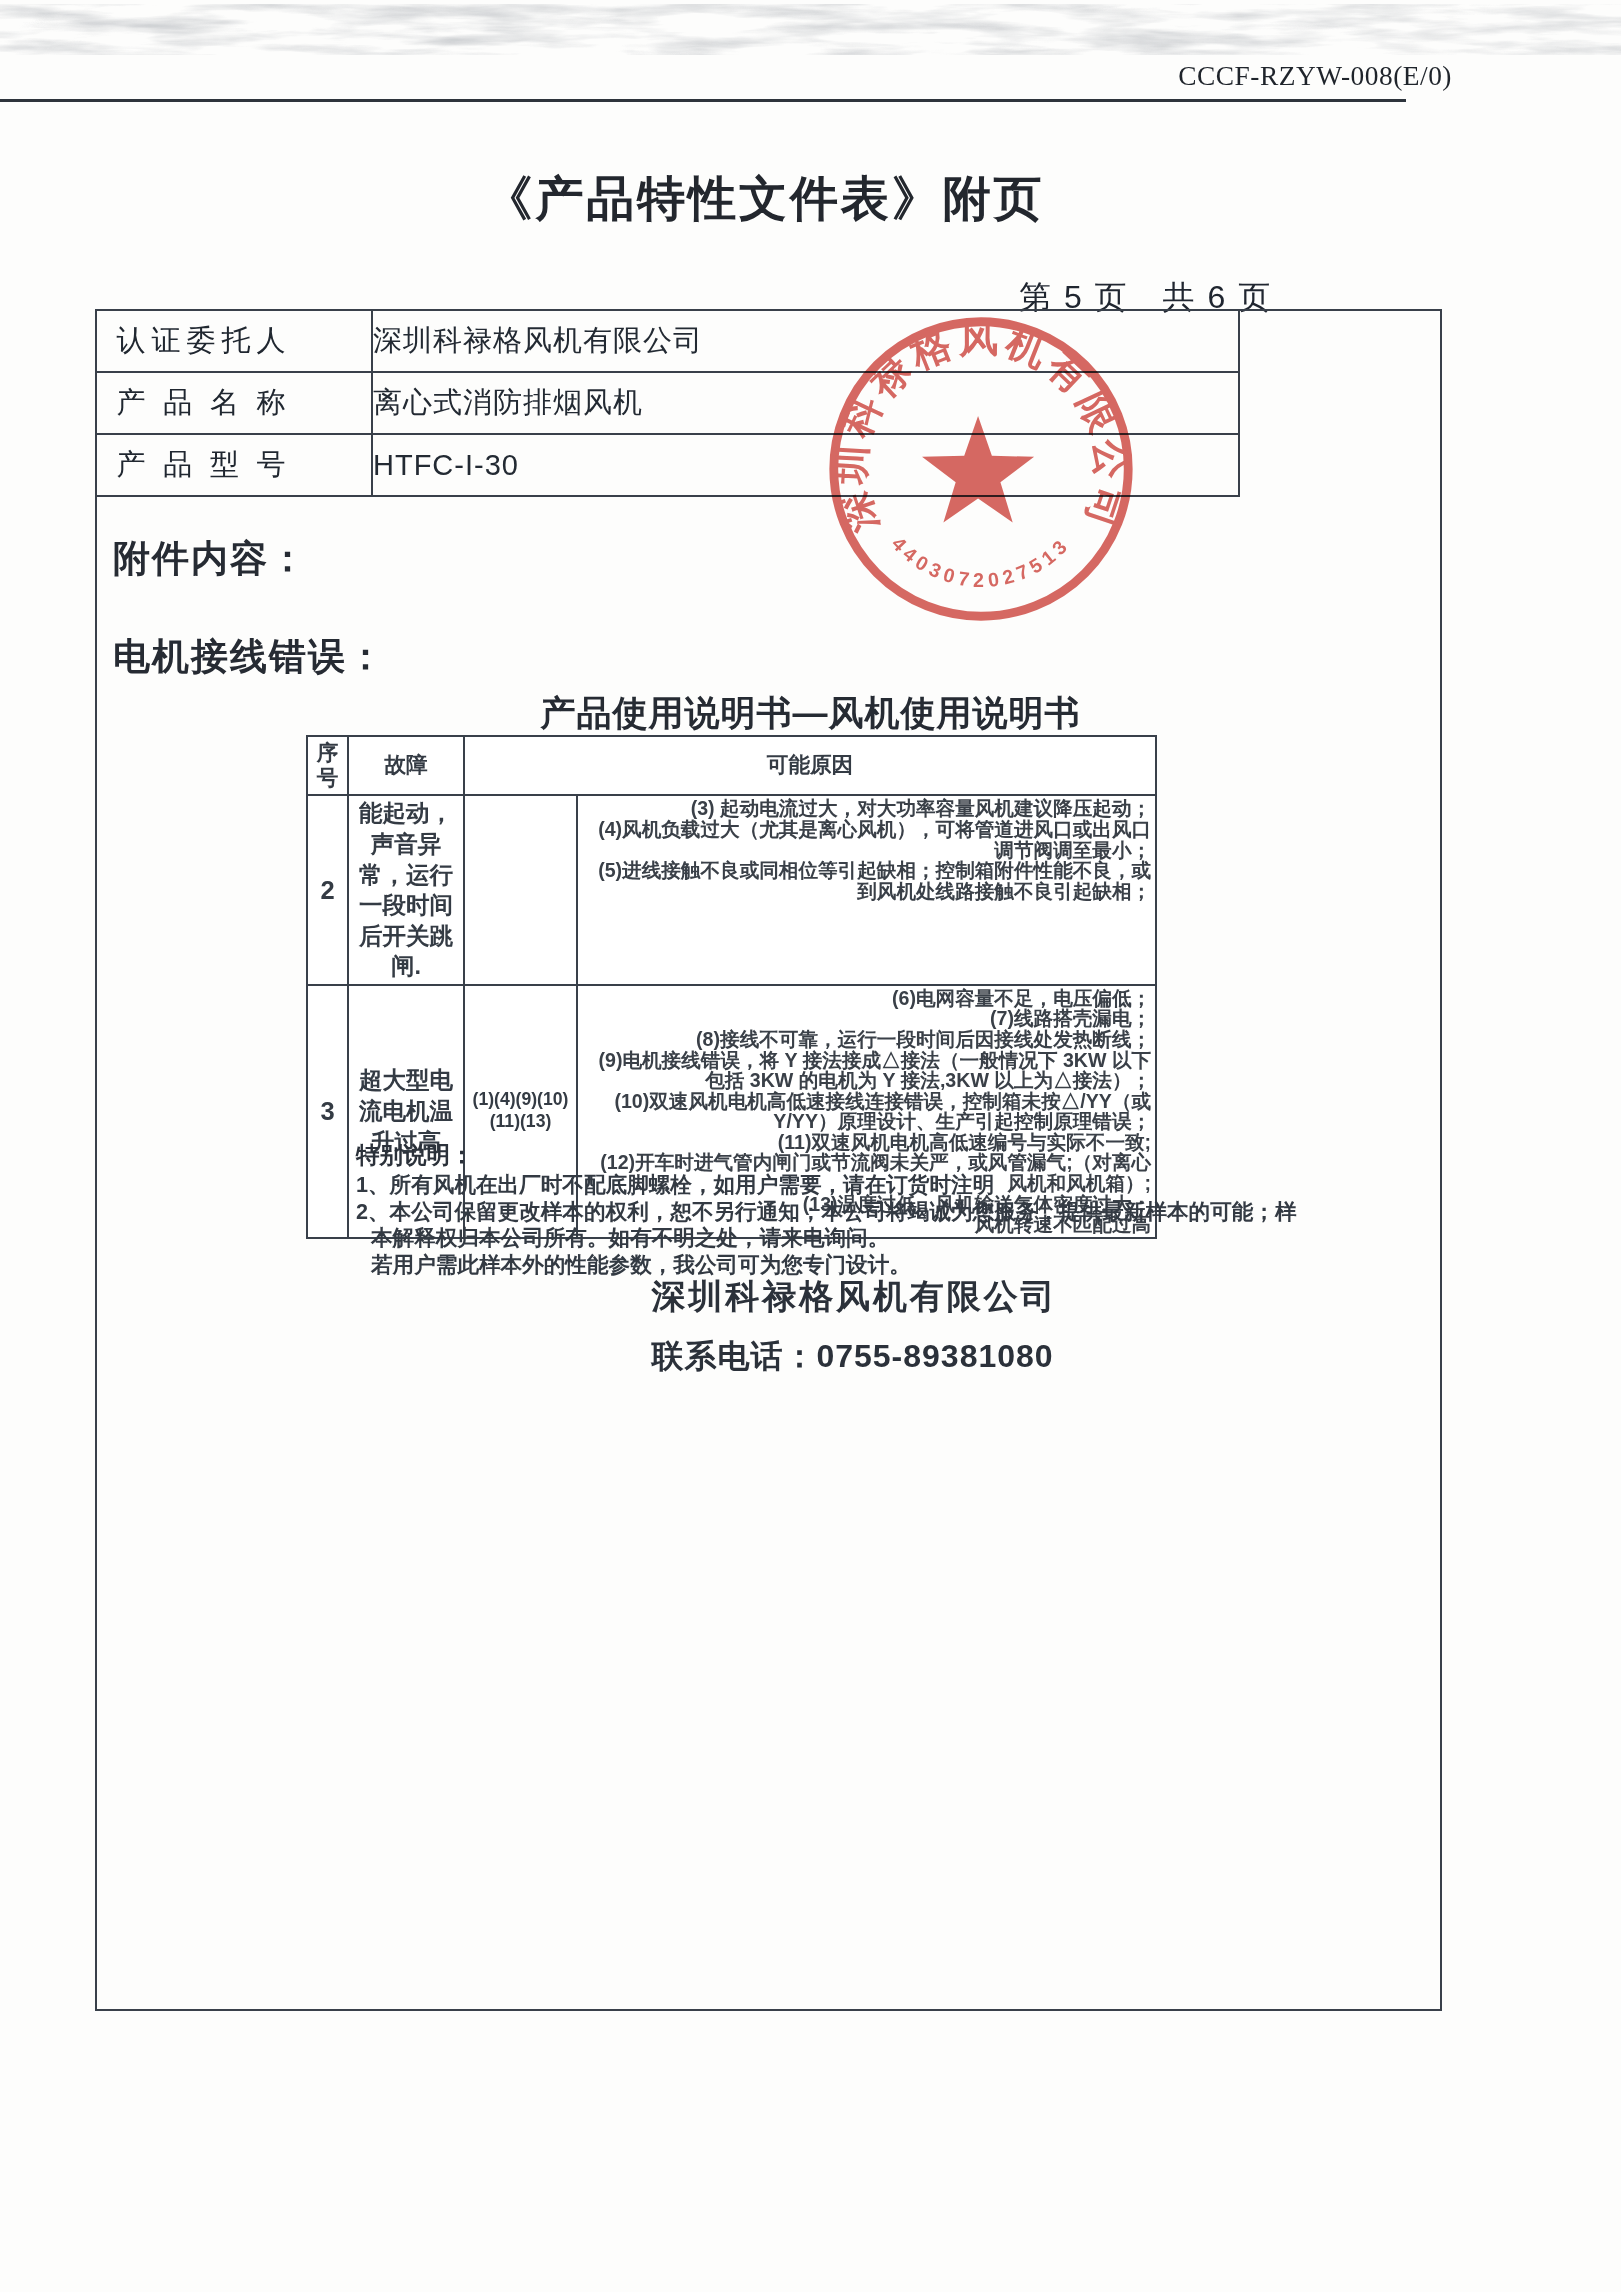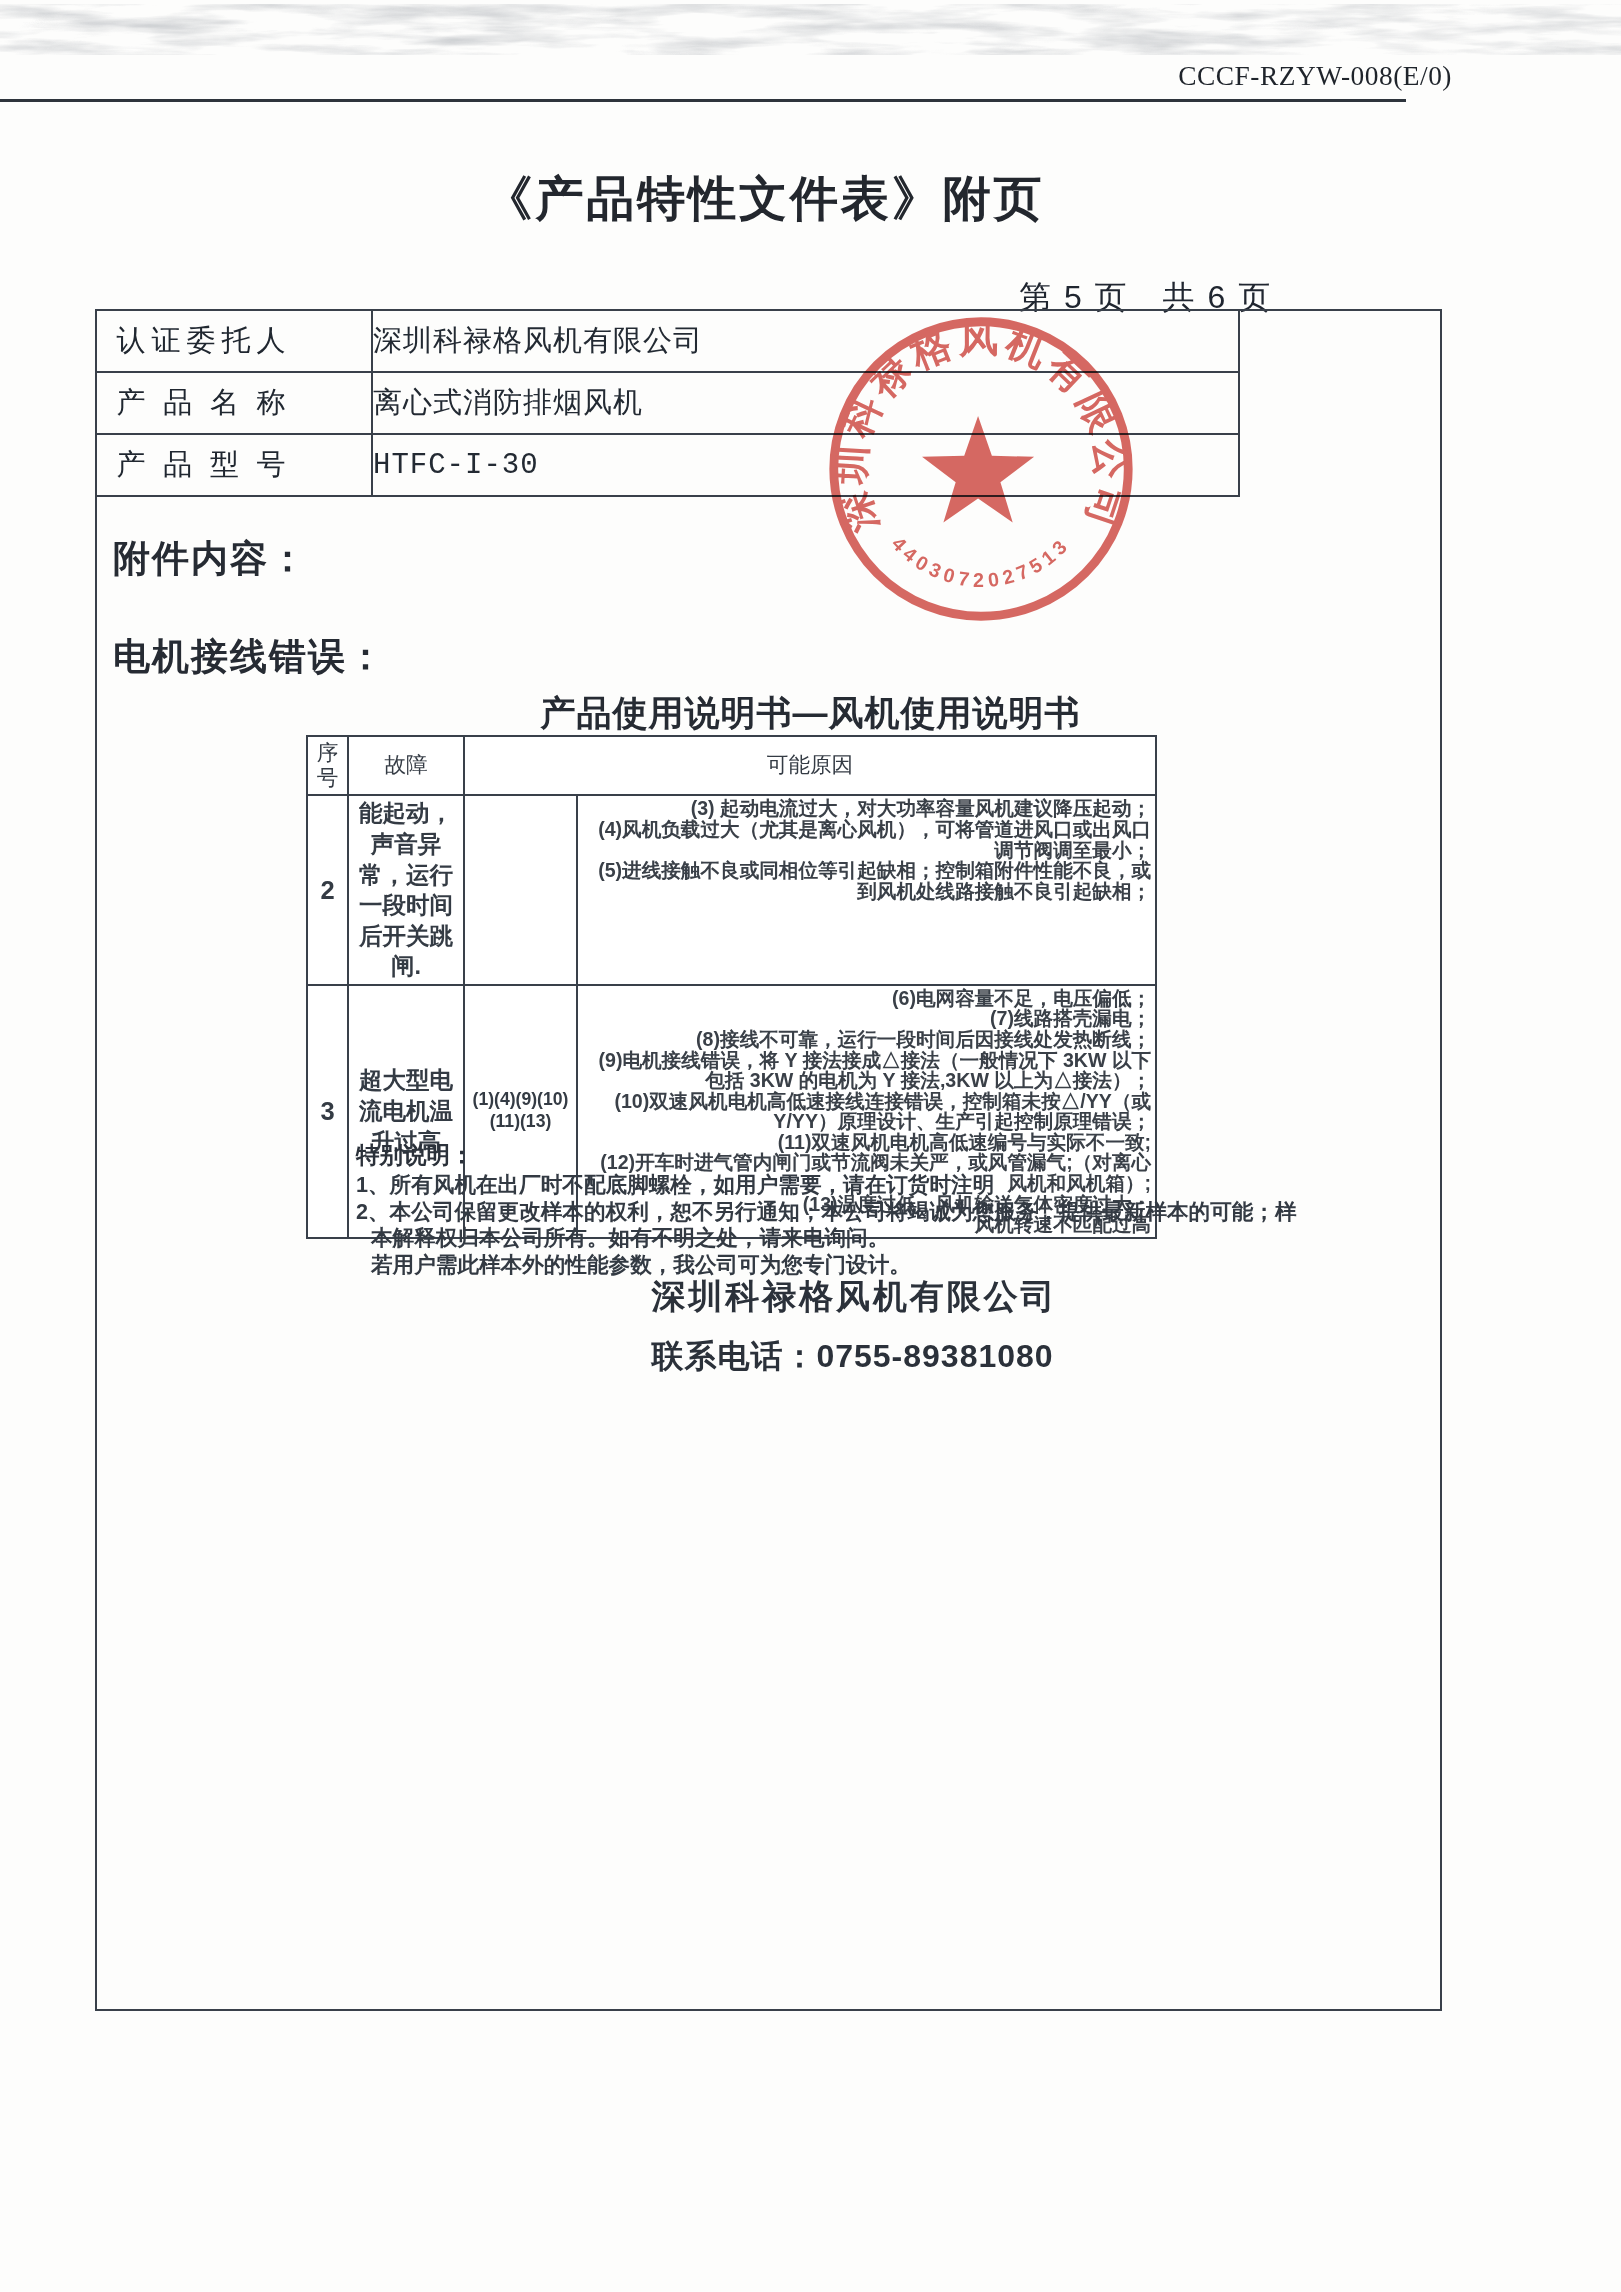--- a/index.html
+++ b/index.html
@@ -27,21 +27,21 @@
   }
   
   .outer-box{
     position:absolute;left:95px;top:309px;width:1347px;height:1702px;
     border:2.9px solid #39404a;box-sizing:border-box;z-index:2;background:transparent;pointer-events:none;
   }
   
   .info-table{
     position:absolute;left:95px;top:309px;width:1145px;z-index:1;
     border-collapse:collapse;table-layout:fixed;
-    font-family:Liberation Mono, monospace;
+    font-family:Liberation Sans, sans-serif;
   }
   .info-table td{border:2px solid #39404a;height:60px;padding:0;}
   .info-table td.ilabel{width:274px;}
   .ilabel-in{width:169px;margin-left:19.6px;font-size:29px;color:#202730;text-align:justify;text-align-last:justify;}
   .ivalue{padding-left:45px;font-size:29px;color:#232a33;letter-spacing:1px;}
   
   .attach-label,.manual-label{
     position:absolute;left:113px;font-size:37px;font-weight:700;color:#262b33;letter-spacing:2px;z-index:3;
   }
   .attach-label{top:534px;}
@@ -51,21 +51,21 @@
   
   .manual-title{
     position:absolute;left:0;top:690px;width:1621px;text-align:center;
     font-size:35px;font-weight:700;color:#262b33;letter-spacing:1px;z-index:3;
   }
   .manual-table{
     position:absolute;left:306px;top:735px;width:849px;z-index:3;
     border-collapse:collapse;table-layout:fixed;background:#fff;
   }
   .manual-table th,.manual-table td{border:2px solid #39404a;padding:2px 3.9px;color:#343b44;}
-  .manual-table th{font-size:21.6px;font-weight:400;line-height:1.15;padding:3.9px 2px;}
+  .manual-table th{font-size:21.6px;font-weight:700;line-height:1.15;padding:3.9px 2px;}
   .cell-no{font-size:25.5px;font-weight:600;text-align:center;}
   .cell-fault{font-size:23.5px;font-weight:600;text-align:center;line-height:1.3;padding:3.9px 3.9px;}
   .cell-refs{font-size:17.6px;font-weight:600;text-align:center;line-height:1.25;letter-spacing:0;}
   .cell-causes{vertical-align:top;padding:3.9px 7.8px;text-align:right;}
   .cause{font-size:19.6px;font-weight:600;line-height:20.6px;color:#3a4048;}
   
   .notes{position:absolute;left:356px;top:1139px;z-index:3;}
   .notes-title{font-size:23.5px;font-weight:700;color:#2b313a;margin-bottom:1px;}
   .note{font-size:21.6px;font-weight:600;color:#333a43;line-height:26.5px;white-space:nowrap;}
   .note.cont{margin-left:15px;}

